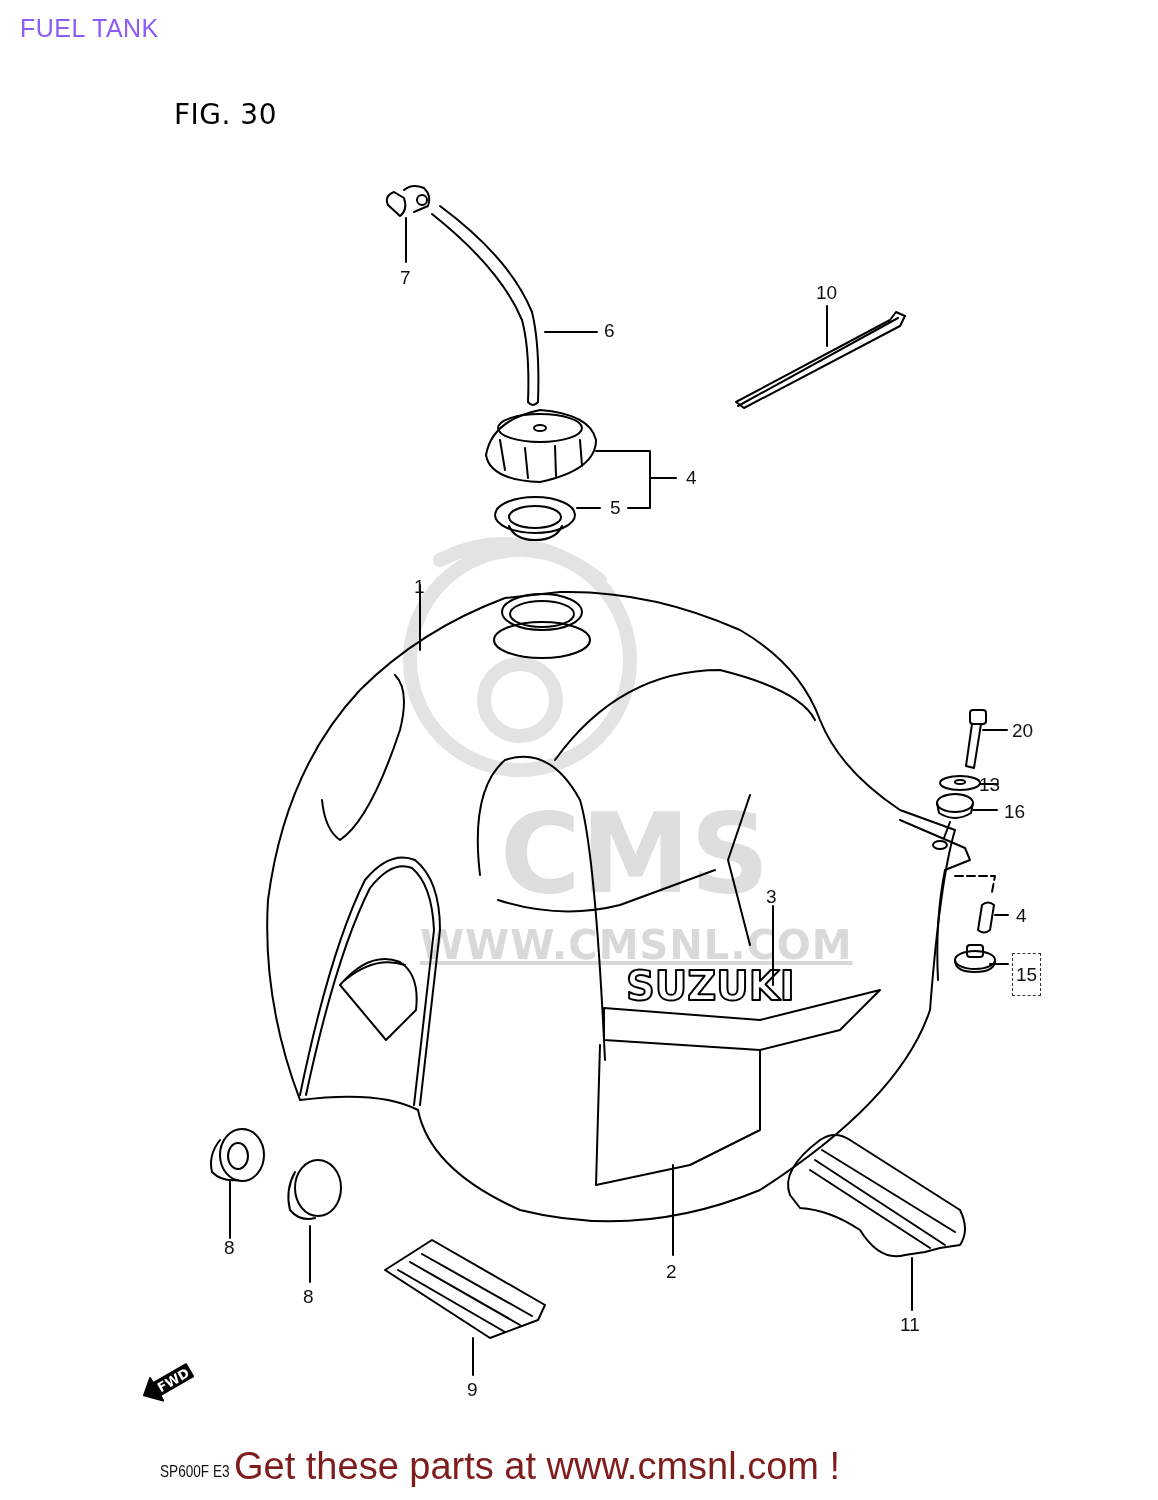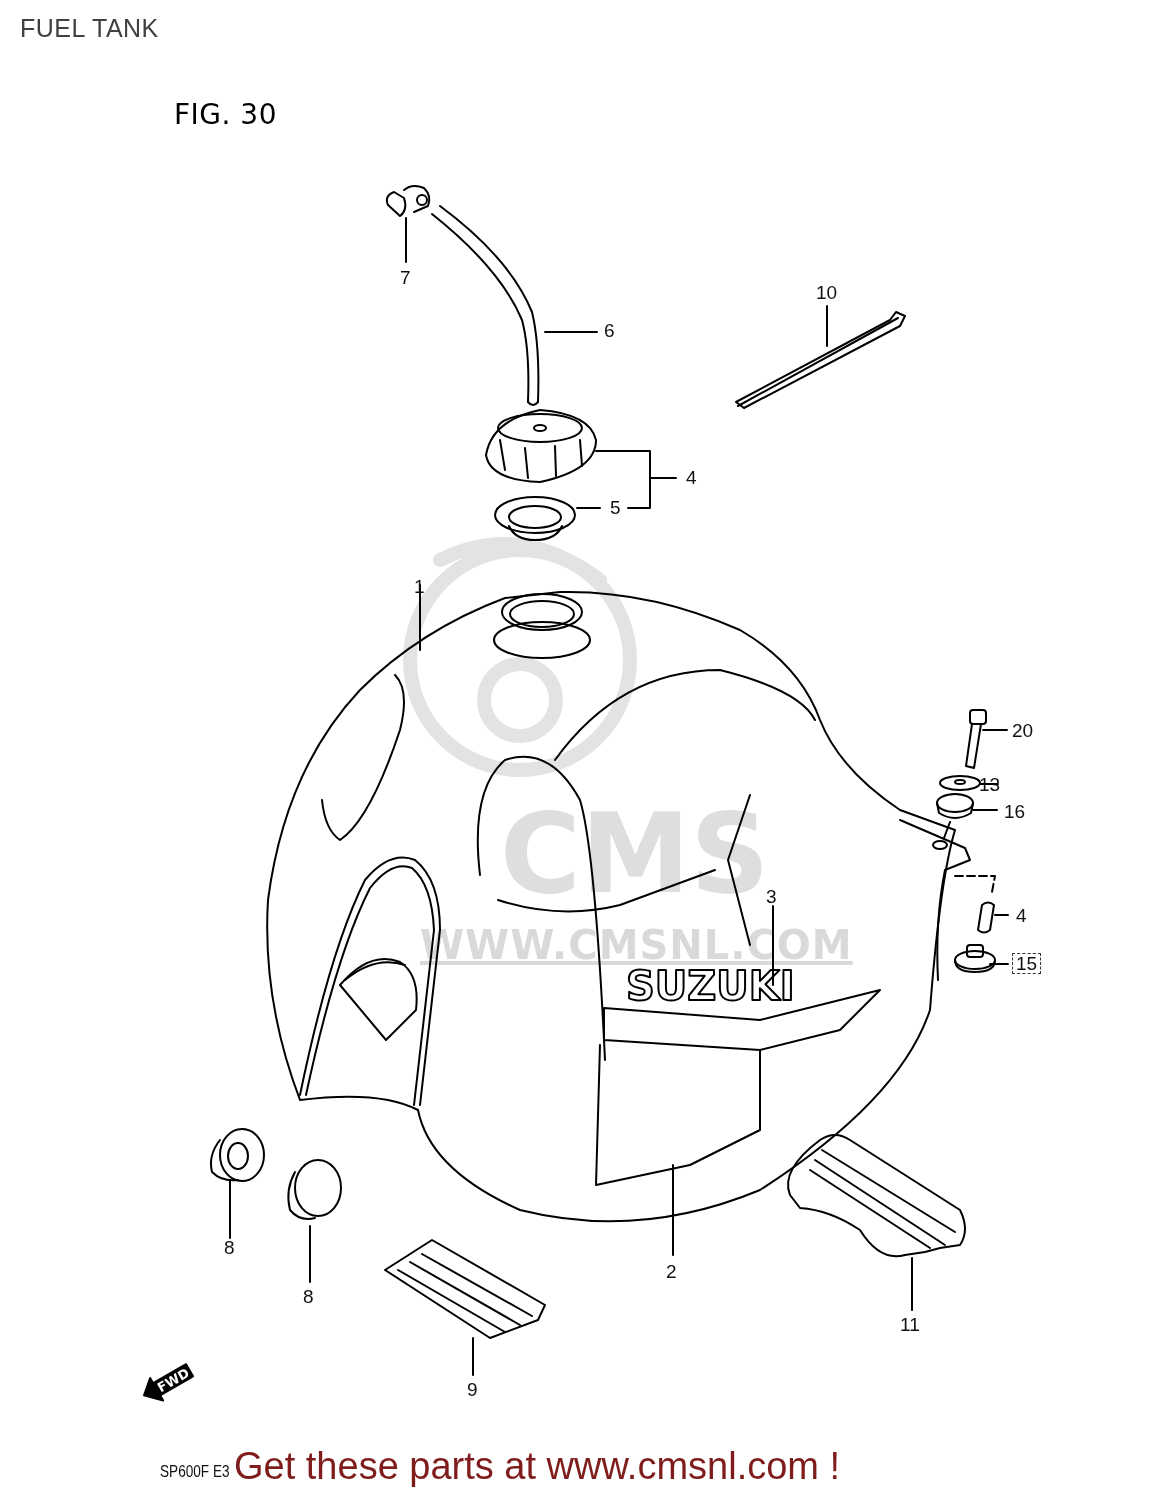--- a/index.html
+++ b/index.html
@@ -1,26 +1,26 @@
 <!DOCTYPE html>
 <html><head>
 <meta charset="utf-8">
 <style>
   html, body { margin: 0; padding: 0; background: #ffffff; }
   body { width: 1158px; height: 1500px; position: relative; overflow: hidden;
          font-family: "Liberation Sans", sans-serif; }
   .page-title { position: absolute; left: 20px; top: 14px; font-size: 25px;
-                color: #404040; letter-spacing: 0.5px; font-weight: normal; }
+                color: #8b5cf6; letter-spacing: 0.5px; font-weight: normal; }
   .fig-label { position: absolute; left: 174px; top: 98px; font-size: 28px;
                font-weight: normal; color: #000; font-family: "DejaVu Sans", sans-serif;
                letter-spacing: 0.5px; }
   .diagram { position: absolute; left: 0; top: 0; width: 1158px; height: 1500px; }
   .callout { position: absolute; font-size: 19px; color: #111;
              font-family: "Liberation Sans", sans-serif; line-height: 1; cursor: pointer; }
-  .callout-boxed { border: 1px dashed #333; padding: 0 3px; }
+  .callout-boxed { border: 1px dashed #333; padding: 11px 3px; }
   .model-code { position: absolute; left: 160px; top: 1462px; font-size: 17px;
                 color: #111; font-family: "Liberation Sans Narrow", "Liberation Sans", sans-serif;
                 transform: scaleX(0.8); transform-origin: left; }
   .promo { position: absolute; left: 234px; top: 1445px; font-size: 38px; color: #7f1d1d;
            font-family: Liberation Sans, sans-serif; text-decoration: none; white-space: nowrap; }
   .wm-text { position: absolute; left: 420px; top: 922px; font-size: 40px; font-weight: bold;
              color: #d9d9d9; font-family: "DejaVu Sans", sans-serif; letter-spacing: 1px; z-index: 0; text-decoration: underline; }
   .wm-cms { position: absolute; left: 500px; top: 790px; font-size: 110px; font-weight: bold;
             color: #dedede; font-family: "DejaVu Sans", sans-serif; z-index: 0; }
   .fwd-text { font-family: "DejaVu Sans", sans-serif; font-weight: bold; font-size: 13px; fill: #fff; }

